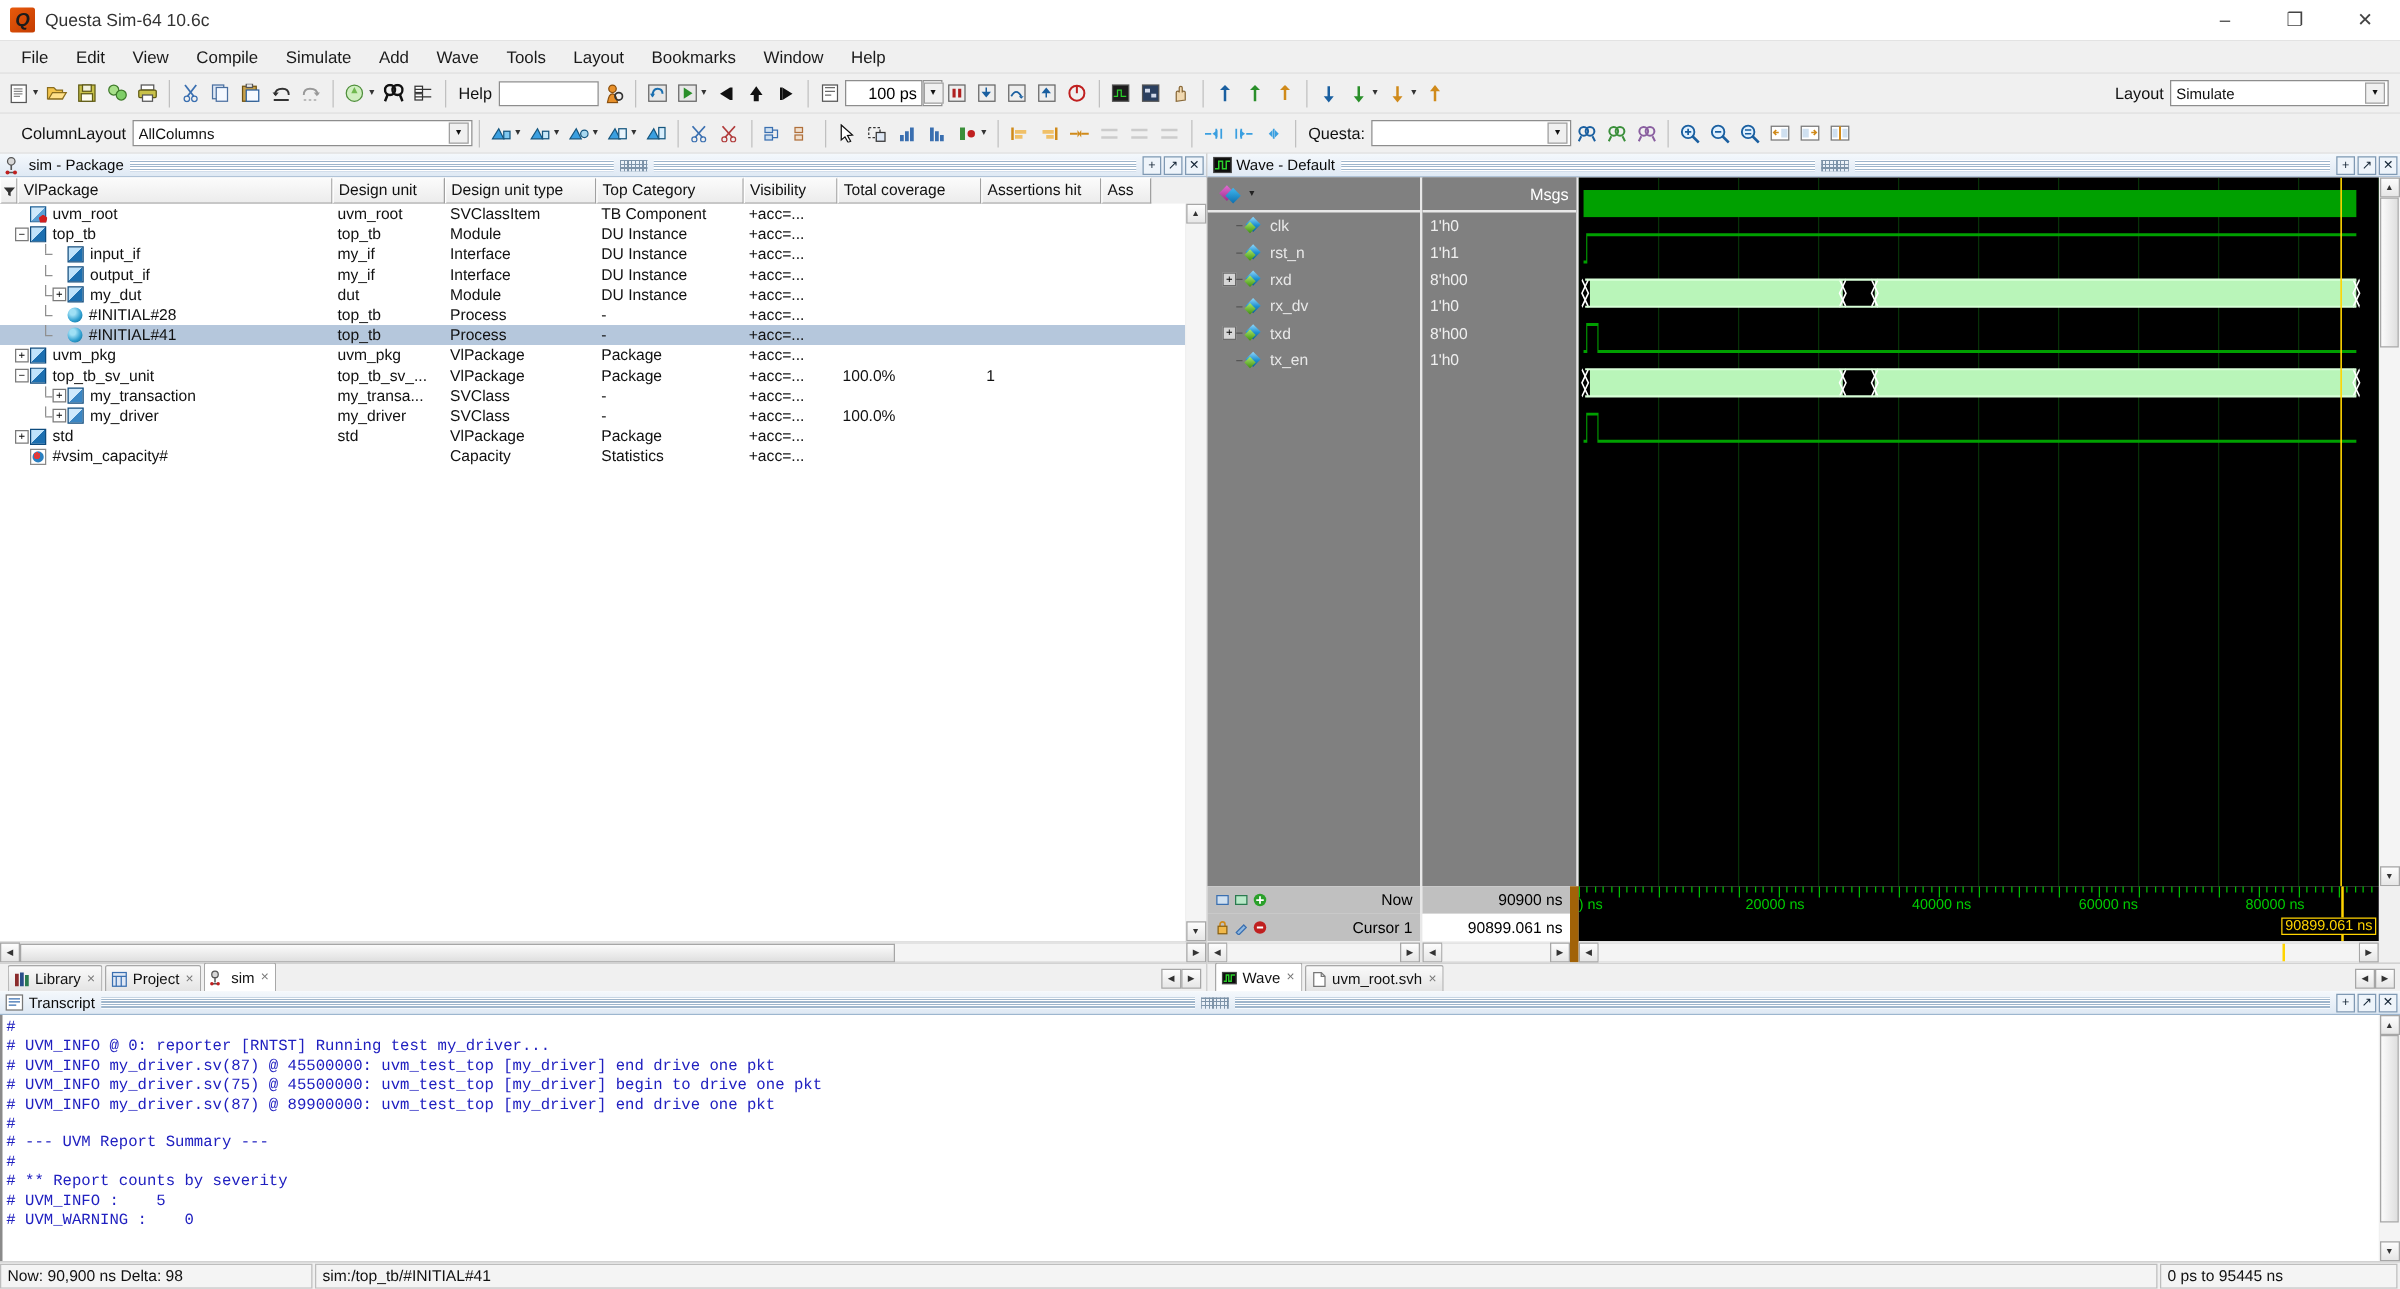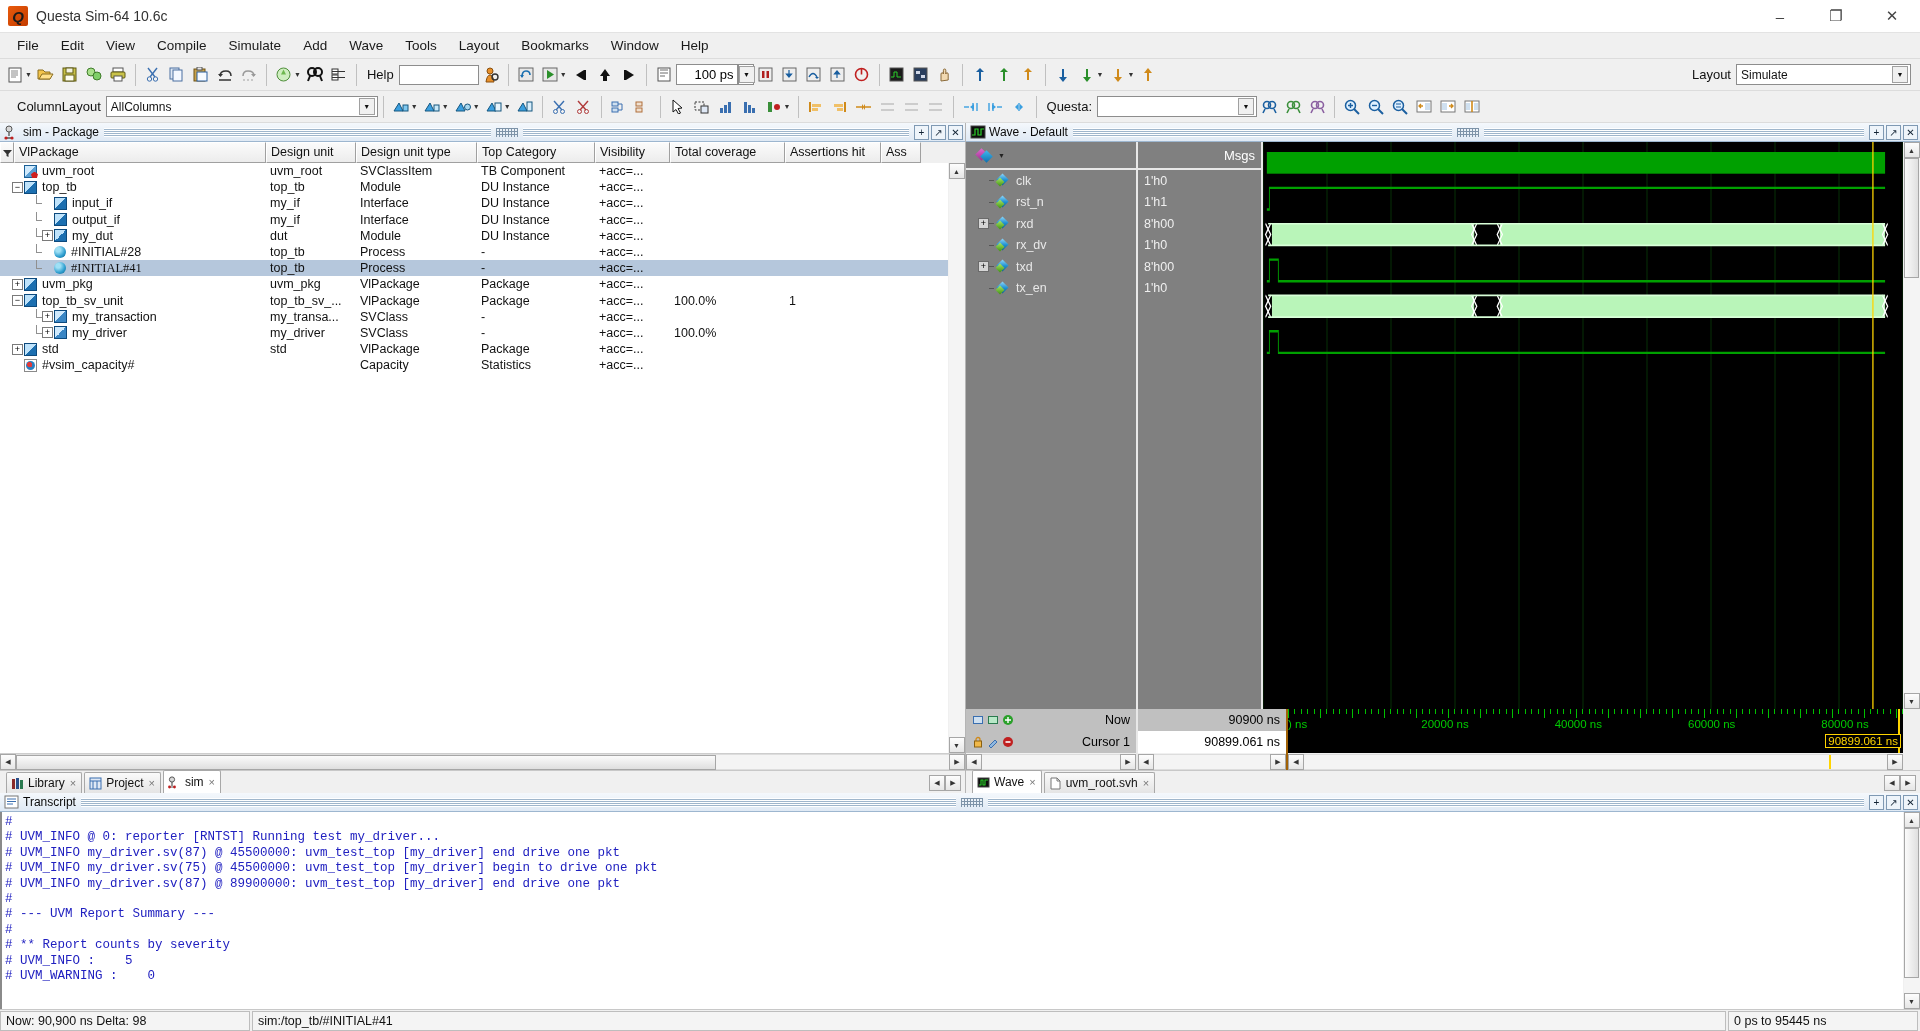--- a/index.html
+++ b/index.html
@@ -175,21 +175,21 @@
   .sig-ico::before { content:""; position:absolute; left:1px; top:0px; width:11px; height:11px;
      background: linear-gradient(135deg,#8fd8fb 0%, #1e8fd0 55%, #0c5f96 100%);
      transform: rotate(45deg) scale(.78); }
   .sig-ico::after { content:""; position:absolute; left:0px; top:4px; width:8px; height:8px;
      background: linear-gradient(135deg,#a8e86a,#3f8f10); transform: rotate(45deg) scale(.8); }
   .val-row { height: 21.5px; display: flex; align-items: center; font-size: 12.5px; color: #efefef;
     padding-left: 6px; }
 
   .wave-foot { display: flex; flex: none; background: #f0f0f0; }
   .wf-names { width: 172px; flex: none; border-right: 2px solid #e8e8e8; }
-  .wf-vals { width: 150px; flex: none; border-right: 2px solid #a16207; }
+  .wf-vals { width: 125px; flex: none; border-right: 7px solid #a16207; }
   .wf-line { height: 22px; display: flex; align-items: center; background: #c0c0c0; font-size: 12.5px;
     color: #000; justify-content: flex-end; padding-right: 6px; }
   .wf-line.white { background: #fff; }
   .wf-icons { display: flex; align-items: center; gap: 3px; padding-left: 6px; flex: 1; }
   .mini { width: 12px; height: 12px; flex: none; }
 
   .ruler { height: 23px; background: #000; position: relative; overflow: hidden; }
   .ruler .tick { position: absolute; top: 0; width: 1px; height: 5px; background: #00c000; }
   .ruler .tickM { height: 9px; }
   .ruler .rlabel { position: absolute; top: 9px; font-size: 11.5px; color: #00cc00; }
@@ -861,21 +861,21 @@
                   <span>#INITIAL#28</span>
                 </div>
                 <div class="tcell" style="width: 90px;">top_tb</div>
                 <div class="tcell" style="width: 121px;">Process</div>
                 <div class="tcell" style="width: 118px;">-</div>
                 <div class="tcell" style="width: 75px;">+acc=...</div>
                 <div class="tcell" style="width: 115px;"></div>
                 <div class="tcell" style="width: 96px;"></div>
               </div>
               <div class="trow sel">
-                <div class="tcell tname" style="width: 266px; font-family: Liberation Serif, serif;">
+                <div class="tcell tname" style="width: 266px;">
                   <span class="indent" style="width: 27px;"></span>
                   <span class="elbow"></span>
                   <span class="expander none"></span>
                   <span class="ins-ico proc"></span>
                   <span>#INITIAL#41</span>
                 </div>
                 <div class="tcell" style="width: 90px;">top_tb</div>
                 <div class="tcell" style="width: 121px;">Process</div>
                 <div class="tcell" style="width: 118px;">-</div>
                 <div class="tcell" style="width: 75px;">+acc=...</div>

